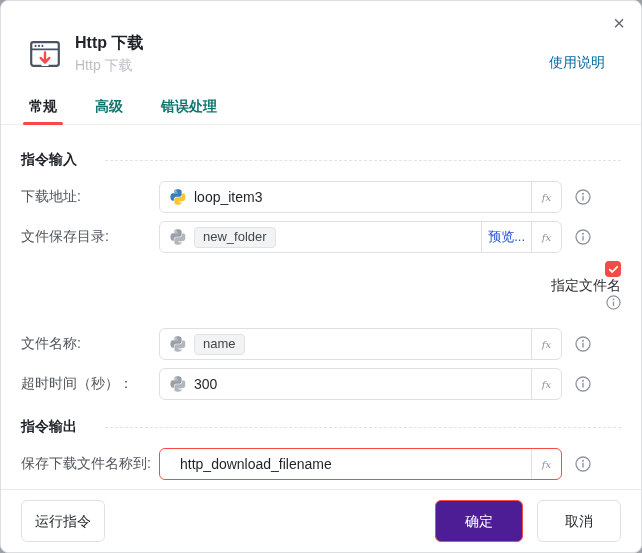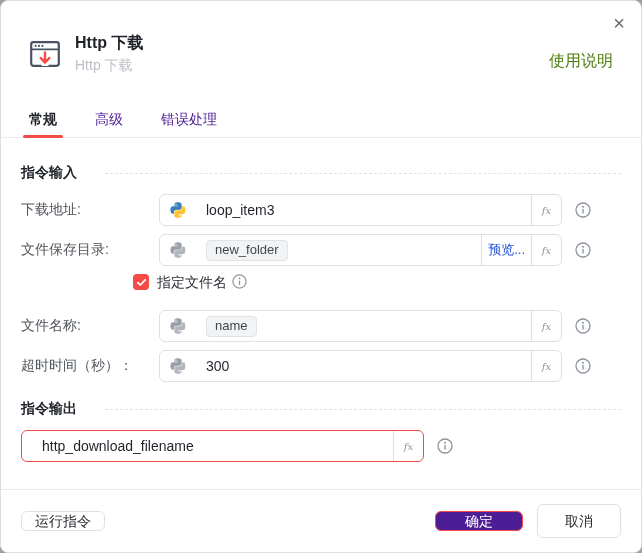--- a/index.html
+++ b/index.html
@@ -18,40 +18,41 @@
     overflow: hidden;
   }
   
   .close-btn {
     position: absolute; top: 12px; right: 16px;
     font-size: 20px; line-height: 20px; color: #646a73;
     cursor: pointer; font-weight: 400;
   }
   .header {
     display: flex; align-items: center;
-    padding: 33px 28px 0 27px;
+    padding: 33px 36px 0 27px;
   }
   .app-icon { width: 34px; height: 34px; margin-right: 13px; flex: none; }
   .header-titles { flex: 1; min-width: 0; }
   .dlg-title { font-size: 16px; font-weight: bold; color: #1f2329; line-height: 18px; }
   .dlg-subtitle { font-size: 14px; color: #bcc0c6; line-height: 16px; margin-top: 5px; }
   .help-link {
-    font-size: 16px; color: #4d7c0f; align-self: flex-end;
+    font-size: 14px; color: #0369a1; align-self: flex-end;
     padding-bottom: 1px; cursor: pointer; text-decoration: none;
   }
   
   .tabs {
     display: flex; gap: 26px;
-    margin-top: 32px; padding: 0 22px;
+    margin-top: 19px; padding: 0 22px;
     border-bottom: 1px solid #eceef0;
   }
   .tab {
-    font-size: 14px; color: #4c1d95;
+    font-size: 14px; color: #0f766e;
     padding: 6px 6px 10px; position: relative; cursor: pointer;
     line-height: 16px;
+    font-weight: bold;
   }
   .tab.active { color: #1f2329; font-weight: bold; }
   .tab.active::after {
     content: ""; position: absolute; left: 0; right: 0; bottom: -1px;
     height: 3px; background: #f54a45; border-radius: 2px;
   }
   
   .body { flex: 1; padding: 0 20px; }
   .section-head { display: flex; align-items: center; margin: 26px 0 12px; }
   .section-head.mt-sm { margin-top: 18px; }
@@ -59,21 +60,21 @@
   .section-line { flex: 1; border-top: 1px dashed #e1e3e6; }
 
   .form-row { display: flex; align-items: center; margin-bottom: 8px; }
   .form-label { width: 138px; flex: none; font-size: 14px; color: #51565d; }
   .field {
     flex: none; width: 403px; height: 32px;
     border: 1px solid #dee0e3; border-radius: 6px;
     display: flex; align-items: center; background: #fff; overflow: hidden;
   }
   .field.error { border-color: #f54a45; padding-left: 8px; }
-  .field-main { flex: 1; min-width: 0; display: flex; align-items: center; padding: 0 10px; gap: 20px; }
+  .field-main { flex: 1; min-width: 0; display: flex; align-items: center; padding: 0 10px; gap: 8px; }
   .field-main.no-icon { padding-left: 12px; }
   .py-icon { width: 16px; height: 16px; flex: none; }
   .py-colored { --py-top: #387eb8; --py-bot: #ffc331; }
   .py-gray { --py-top: #9aa0a8; --py-bot: #b2b7bd; }
   .field-value { font-size: 14px; color: #1f2329; white-space: nowrap; }
   .chip {
     background: #f2f3f5; border: 1px solid #e0e2e5; border-radius: 4px;
     padding: 1px 8px 2px; font-size: 13px; color: #41464b; line-height: 16px; text-align: center;
   }
   .preview-seg {
@@ -82,36 +83,36 @@
     font-size: 13px; color: #1d4ed8; cursor: pointer; white-space: nowrap;
   }
   .fx-seg {
     flex: none; width: 30px; height: 100%; border-left: 1px solid #dee0e3;
     display: flex; align-items: center; justify-content: center;
     font-family: "DejaVu Serif", serif; font-style: italic;
     font-size: 10px; color: #8f959e; cursor: pointer;
   }
   .info-icon { margin-left: 13px; flex: none; cursor: pointer; display: flex; }
 
-  .checkbox-row { display: flex; align-items: flex-start; margin: 0 0 18px 112px; }
+  .checkbox-row { display: flex; align-items: flex-end; margin: 0 0 18px 64px; flex-direction: column; }
   .checkbox {
     width: 16px; height: 16px; border-radius: 4px; background: #f54a45;
     display: flex; align-items: center; justify-content: center;
     cursor: pointer; flex: none;
   }
   .checkbox-label { font-size: 14px; color: #2b2f36; margin-left: 8px; }
   .checkbox-row .info-icon { margin-left: 5px; }
 
   
   .footer {
     border-top: 1px solid #e8eaec; height: 63px; flex: none;
     display: flex; align-items: center; padding: 0 20px;
   }
   .btn {
-    height: 20px; border-radius: 6px; font-size: 14px;
+    height: 42px; border-radius: 6px; font-size: 14px;
     display: inline-flex; align-items: center; justify-content: center;
     cursor: pointer; line-height: 1; white-space: nowrap;
   }
   .btn-outline { border: 1px solid #dee0e3; background: #fff; color: #1f2329; padding: 0 13px; }
   .btn-primary { background: #4c1d95; border: 1px solid #f54a45; color: #fff; padding: 0 29px; margin-left: auto; }
   .btn-cancel { border: 1px solid #dee0e3; background: #fff; color: #1f2329; padding: 16px 27px; margin-left: 14px; }
 </style>
 </head>
 <body>
 
@@ -239,20 +240,21 @@
           <use href="#info-circle"></use>
         </svg>
     </div>
 
     <div class="section-head mt-sm">
       <span class="section-title">指令输出</span>
       <span class="section-line"></span>
     </div>
 
     <div class="form-row">
+      <span class="form-label">保存下载文件名称到:</span>
       <div class="field error">
         <div class="field-main no-icon">
           <span class="field-value">http_download_filename</span>
         </div>
         <span class="fx-seg">fx</span>
       </div>
       <svg class="info-icon" width="16" height="16">
           <use href="#info-circle"></use>
         </svg>
     </div>

